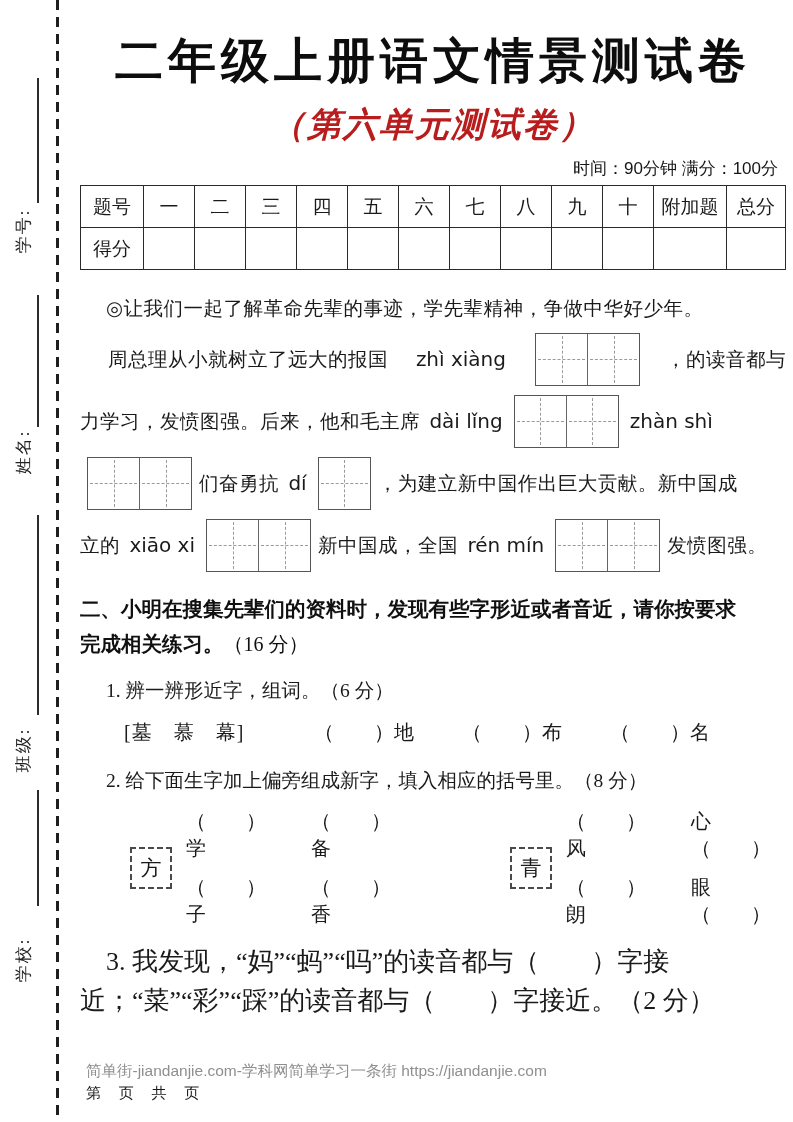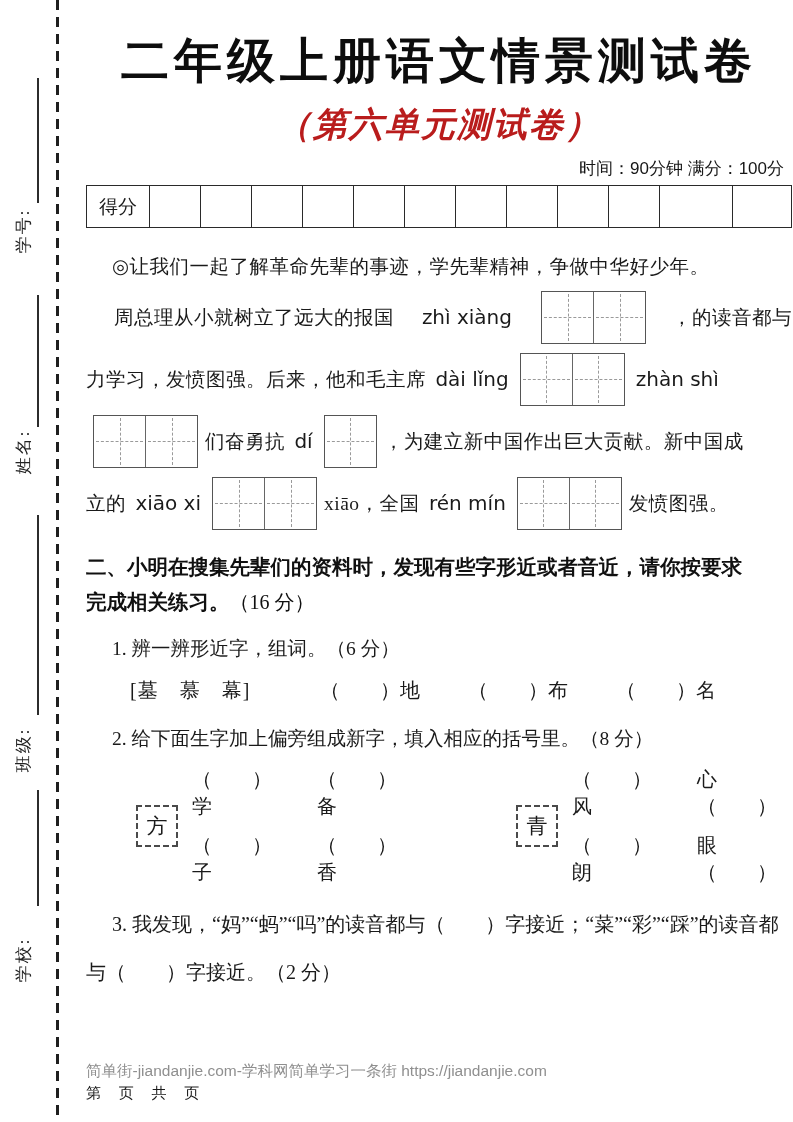--- a/index.html
+++ b/index.html
@@ -18,21 +18,21 @@
   .wl2{top:295px;height:132px;}
   .wl3{top:515px;height:200px;}
   .wl4{top:790px;height:116px;}
   .side-label{
     position:absolute;left:23px;white-space:nowrap;font-size:17px;color:#222;
     transform:translate(-50%,-50%) rotate(-90deg);
     font-family:"Liberation Serif",serif;letter-spacing:2px;
   }
   .sl1{top:231px;} .sl2{top:452px;} .sl3{top:750px;} .sl4{top:960px;}
   
-  .main{position:absolute;left:86px;top:0;width:706px;}
+  .main{position:absolute;left:80px;top:0;width:706px;}
   .paper-title{
     margin:26px 0 0 0;text-align:center;font-size:48px;line-height:70px;
     font-weight:900;font-family:"Liberation Sans","DejaVu Sans",sans-serif;
     letter-spacing:5px;color:#0d0d0d;
   }
   .paper-subtitle{
     margin:4px 0 0 0;text-align:center;font-size:34px;line-height:48px;
     font-weight:800;font-family:"Liberation Sans","DejaVu Sans",sans-serif;
     letter-spacing:2px;color:#b91c1c;font-style:italic;
   }
@@ -71,21 +71,21 @@
   .q1-rows{margin-top:4px;}
   .q1-row{display:flex;gap:48px;padding-left:44px;font-size:20px;line-height:40px;}
   .bracket{width:142px;letter-spacing:1px;}
   .q2-groups{display:flex;gap:104px;padding-left:50px;margin-top:10px;}
   .q2-group{display:flex;align-items:center;gap:14px;}
   .char-box{
     width:38px;height:38px;border:2.2px dashed #4a4a4a;display:flex;align-items:center;
     justify-content:center;font-size:21px;flex:0 0 auto;
   }
   .q2-grid{display:grid;grid-template-columns:auto auto;column-gap:30px;row-gap:12px;font-size:20px;}
-  .q3-text{margin-top:14px;font-size:20px;line-height:48px;text-indent:26px;max-width:700px;}
+  .q3-text{margin-top:14px;font-size:26px;line-height:39px;text-indent:26px;max-width:700px;}
   
   .footer{position:absolute;left:86px;width:706px;top:1060px;text-align:left;}
   .watermark{
     color:#8f8f8f;font-size:15.5px;line-height:21px;
     font-family:"Liberation Sans","DejaVu Sans",sans-serif;
   }
   .page-line{color:#1a1a1a;font-size:15px;line-height:22px;letter-spacing:7px;margin-top:1px;}
 </style>
 </head>
 <body>
@@ -102,20 +102,35 @@
 <div class="side-label sl4">学校:</div>
 
 <div class="main">
 
   <div class="paper-title">二年级上册语文情景测试卷</div>
   <div class="paper-subtitle">（第六单元测试卷）</div>
   <div class="exam-meta">时间：90分钟 满分：100分</div>
 
   <table class="score">
     <tbody>
+        <tr>
+      <td class="c-first">题号</td>
+    <td>一</td>
+          <td>二</td>
+          <td>三</td>
+          <td>四</td>
+          <td>五</td>
+          <td>六</td>
+          <td>七</td>
+          <td>八</td>
+          <td>九</td>
+          <td>十</td>
+          <td class="c-extra">附加题</td>
+          <td class="c-total">总分</td>
+        </tr>
     <tr>
       <td class="c-first">得分</td>
     <td>&nbsp;</td>
           <td>&nbsp;</td>
           <td>&nbsp;</td>
           <td>&nbsp;</td>
           <td>&nbsp;</td>
           <td>&nbsp;</td>
           <td>&nbsp;</td>
           <td>&nbsp;</td>
@@ -127,21 +142,21 @@
   </tbody>
     </table>
 
   <div class="motto">◎让我们一起了解革命先辈的事迹，学先辈精神，争做中华好少年。</div>
 
 
   <div class="para">
       <div class="para-line indent"><span class="cn">周总理从小就树立了远大的报国 </span><span class="pinyin">zhì xiàng</span><span class="tzg"><span class="tzg-cell"></span><span class="tzg-cell"></span></span><span class="cn">，的读音都与</span></div>
       <div class="para-line"><span class="cn">力学习，发愤图强。后来，他和毛主席 </span><span class="pinyin">dài lǐng</span><span class="tzg"><span class="tzg-cell"></span><span class="tzg-cell"></span></span><span class="pinyin">zhàn shì</span></div>
       <div class="para-line"><span class="tzg"><span class="tzg-cell"></span><span class="tzg-cell"></span></span><span class="cn">们奋勇抗 </span><span class="pinyin">dí</span><span class="tzg"><span class="tzg-cell"></span></span><span class="cn">，为建立新中国作出巨大贡献。新中国成</span></div>
-      <div class="para-line"><span class="cn">立的 </span><span class="pinyin">xiāo xi</span><span class="tzg"><span class="tzg-cell"></span><span class="tzg-cell"></span></span><span class="cn">xiāo，全国 </span><span class="pinyin">rén mín</span><span class="tzg"><span class="tzg-cell"></span><span class="tzg-cell"></span></span><span class="cn">发愤图强。</span></div>
+      <div class="para-line"><span class="cn">立的 </span><span class="pinyin">xiāo xi</span><span class="tzg"><span class="tzg-cell"></span><span class="tzg-cell"></span></span><span class="cn">新中国成，全国 </span><span class="pinyin">rén mín</span><span class="tzg"><span class="tzg-cell"></span><span class="tzg-cell"></span></span><span class="cn">发愤图强。</span></div>
     </div>
 
   <div class="sec-heading"><span>二、小明在搜集先辈们的资料时，发现有些字形近或者音近，请你按要求完成相关练习。</span><span class="points">（16 分）</span></div>
 
   <div class="q-label"><span>1. 辨一辨形近字，组词。</span><span>（6 分）</span></div>
   <div class="q1-rows">
       <div class="q1-row">
         <span class="bracket">[墓　慕　幕]</span>
         <span class="blank">（　　）地</span>
         <span class="blank">（　　）布</span>

